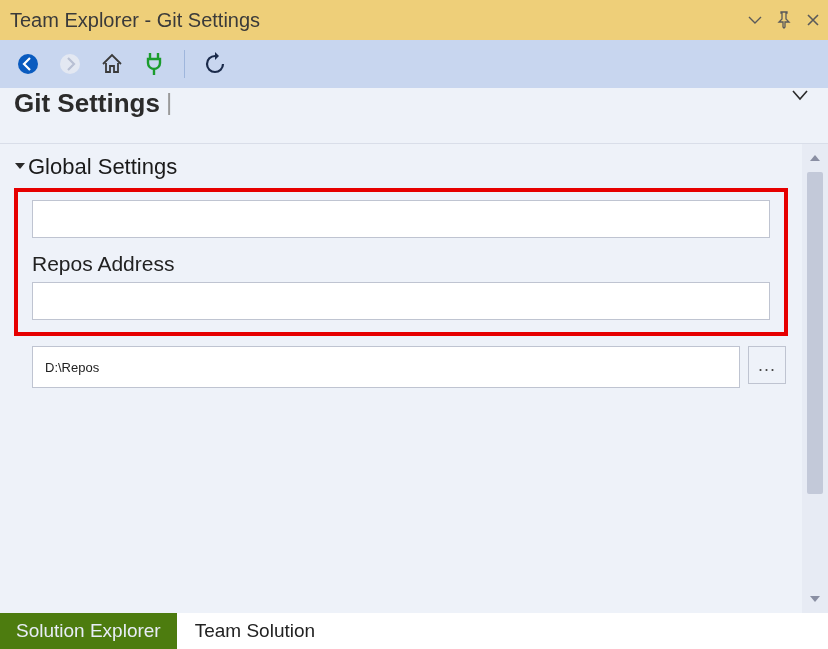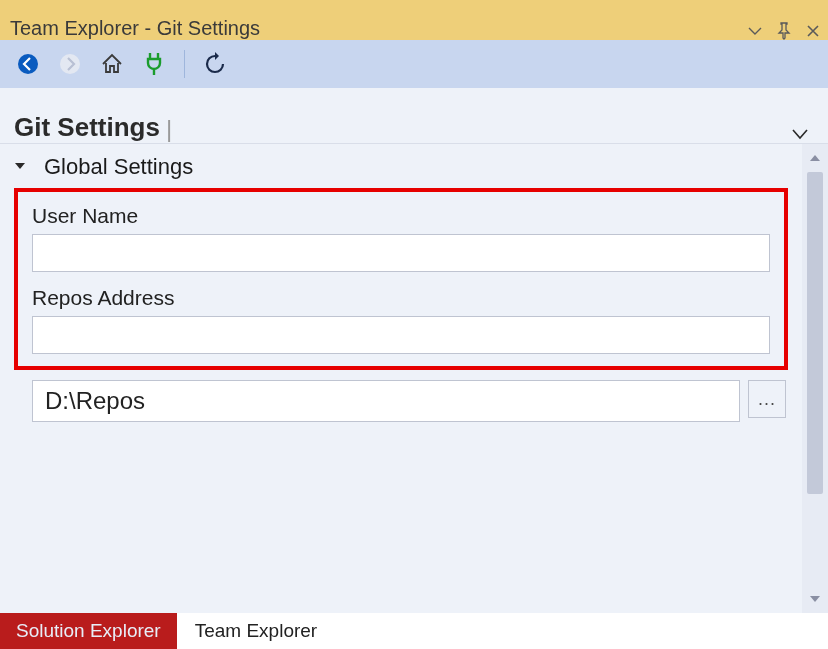--- a/index.html
+++ b/index.html
@@ -16,21 +16,21 @@
       height: 649px;
       display: flex;
       flex-direction: column;
       background: #f5f5f8;
     }
     
     .titlebar {
       background: #eecf79;
       height: 40px;
       display: flex;
-      align-items: flex-end;
+      align-items: center;
       padding: 0 8px 0 10px;
       font-size: 20px;
       color: #3a3a3a;
     }
     .titlebar-title { flex: 1; }
     .titlebar-controls { display: flex; align-items: center; gap: 14px; }
     .titlebar-controls .ctl { color: #5a5a5a; cursor: pointer; display: flex; align-items: center; }
     
     .toolbar {
       background: #c8d6ef;
@@ -48,21 +48,21 @@
     .tool-sep {
       width: 1px; height: 28px;
       background: #9fb6dc;
       margin: 0 6px;
     }
     
     .page-header {
       background: #eef2f9;
       height: 56px;
       display: flex;
-      align-items: flex-end;
+      align-items: flex-start;
       padding: 0 14px;
       border-bottom: 1px solid #d9dee9;
     }
     .page-title {
       font-size: 26px;
       font-weight: 600;
       color: #2b2b2b;
     }
     .page-title-sep {
       font-size: 24px;
@@ -102,21 +102,21 @@
     .scroll-thumb {
       position: absolute; top: 0; left: 0; right: 0;
       height: 78%;
       background: #c3c9d9;
       border-radius: 2px;
     }
     
     .section-head {
       display: flex; align-items: center;
       font-size: 22px; color: #1a1a1a;
-      gap: 18px;
+      gap: 2px;
       margin-bottom: 8px;
     }
     .expander { font-size: 14px; color: #2a2a2a; }
     .highlight-box {
       border: 4px solid #e60000;
       padding: 8px 14px 12px 14px;
       margin-bottom: 10px;
     }
     .field-label {
       font-size: 21px; color: #222;
@@ -138,21 +138,21 @@
     .repo-row {
       display: flex; align-items: stretch;
       margin: 0 2px 0 18px;
       gap: 8px;
     }
     .repo-input {
       flex: 1;
       height: 24px;
       border: 1px solid #bfc4d1;
       background: #fff;
-      font-size: 24px;
+      font-size: 13px;
       padding: 20px 12px;
       outline: none;
       color: #222;
     }
     .browse-btn {
       width: 38px; height: 38px;
       border: 1px solid #bfc4d1;
       background: #eef2f9;
       display: flex; align-items: center; justify-content: center;
       font-size: 18px; color: #4a4a4a;
@@ -165,21 +165,21 @@
       background: #ffffff;
       display: flex;
       align-items: stretch;
     }
     .tab {
       padding: 0 16px;
       display: flex; align-items: center;
       font-size: 19px;
       cursor: pointer;
     }
-    .tab-inactive { background: #b91c1c; color: #e8edf7; }
+    .tab-inactive { background: #4d7c0f; color: #e8edf7; }
     .tab-active-divider { width: 2px; background: #ffffff; }
     .tab-active { background: #ffffff; color: #222; }
   </style>
 </head>
 <body>
 
 <div class="window">
 
   <div class="titlebar">
     <div class="titlebar-title">Team Explorer - Git Settings</div>
@@ -250,21 +250,20 @@
       <div class="section-head">
         <span class="expander">
           <svg width="12" height="12" viewBox="0 0 12 12">
               <path d="M1 3 L6 9 L11 3 Z" fill="#2a2a2a"></path>
             </svg>
         </span>
         <span>Global Settings</span>
       </div>
 
       <div class="highlight-box">
-        <div class="field-label">User Name</div>
         <input class="text-input" type="text" value="" style="">
         <div style="height:10px"></div>
         <div class="field-label">Repos Address</div>
         <input class="text-input" type="text" value="" style="">
       </div>
 
       <div class="repo-row">
         <input class="repo-input" type="text" value="D:\Repos" style="">
         <div class="browse-btn">...</div>
       </div>
@@ -283,16 +282,16 @@
         <svg width="12" height="10" viewBox="0 0 12 10">
             <path d="M1 2 L6 8 L11 2 Z" fill="#8a8fa3"></path>
           </svg>
       </div>
     </div>
   </div>
 
   <div class="tabstrip">
     <div class="tab tab-inactive">Solution Explorer</div>
     <div class="tab-active-divider"></div>
-    <div class="tab tab-active">Team Explorer</div>
+    <div class="tab tab-active">Team Solution</div>
   </div>
 
 </div>
 
 </body></html>

